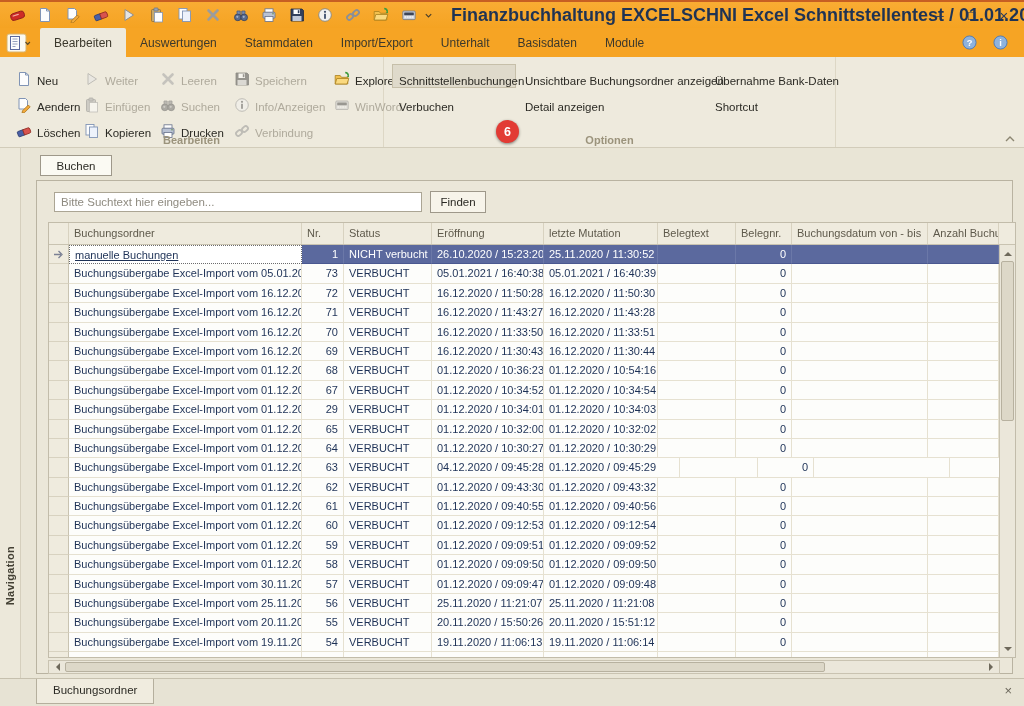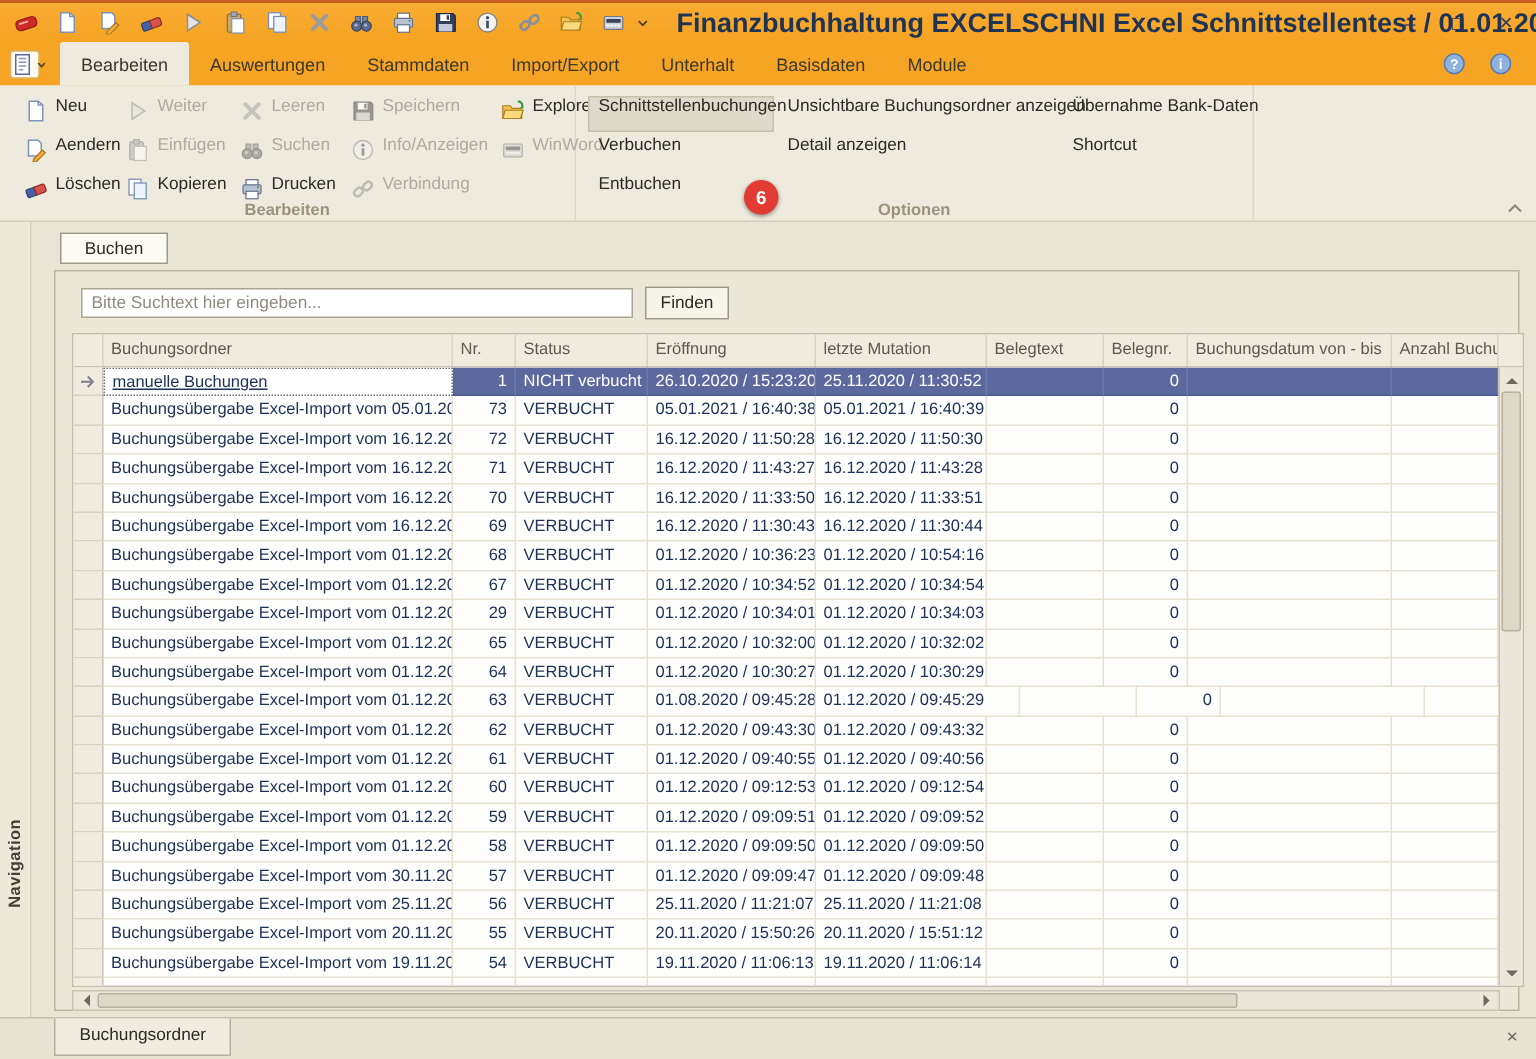--- a/index.html
+++ b/index.html
@@ -46,21 +46,21 @@
   .ribbon-group.g1{width:452px;}
   .rg-label{position:absolute;left:0;right:0;bottom:1px;text-align:center;font-size:11px;font-weight:bold;color:#9B937C;}
   .rg-cols{display:flex;align-items:flex-start;}
   .rg-col{display:flex;flex-direction:column;margin-right:2px;}
   .g0 .rg-col:nth-child(1){min-width:66px}
   .g0 .rg-col:nth-child(2){min-width:74px}
   .g0 .rg-col:nth-child(3){min-width:72px}
   .g0 .rg-col:nth-child(4){min-width:98px}
   .g1 .rg-col:nth-child(1){min-width:124px}
   .g1 .rg-col:nth-child(2){min-width:188px}
-  .rbtn{display:flex;align-items:flex-start;height:22px;margin-bottom:2px;padding:0 6px;
+  .rbtn{display:flex;align-items:flex-end;height:22px;margin-bottom:2px;padding:0 6px;
     border:1px solid transparent;font-size:11.5px;color:#2B2A24;cursor:default;white-space:nowrap;}
   .rbtn .rico{width:17px;height:17px;margin-right:5px;display:inline-flex;align-items:center;justify-content:center;flex:none;}
   .rbtn.disabled{color:#AFAA9C;}
   .rbtn.disabled .rico{filter:grayscale(1) opacity(.5);}
   .rbtn.highlight{background:#DFDACB;border-color:#C6BFA9;}
   .badge{
     position:absolute;left:496px;top:63px;width:23px;height:23px;border-radius:50%;
     background:#E23B34;color:#fff;font-weight:bold;font-size:12.5px;
     display:flex;align-items:center;justify-content:center;
     box-shadow:0 1px 3px rgba(0,0,0,.45);z-index:6;
@@ -463,23 +463,20 @@
       </div>
       <div class="ribbon-group g1">
         <div class="rg-cols">
           <div class="rg-col">
             <div class="rbtn highlight">
               <span>Schnittstellenbuchungen</span>
             </div>
             <div class="rbtn">
               <span>Verbuchen</span>
             </div>
-            <div class="rbtn">
-              <span>Entbuchen</span>
-            </div>
           </div>
           <div class="rg-col">
             <div class="rbtn">
               <span>Unsichtbare Buchungsordner anzeigen</span>
             </div>
             <div class="rbtn">
               <span>Detail anzeigen</span>
             </div>
           </div>
           <div class="rg-col">
@@ -661,21 +658,21 @@
           <div class="td" style="width: 78px;"></div>
           <div class="td right" style="width: 56px;">0</div>
           <div class="td" style="width: 136px;"></div>
           <div class="td" style="width: 71px;"></div>
         </div>
         <div class="tr">
           <div class="td sel-col"></div>
           <div class="td" style="width: 233px;">Buchungsübergabe Excel-Import vom 01.12.2020</div>
           <div class="td right" style="width: 42px;">63</div>
           <div class="td" style="width: 88px;">VERBUCHT</div>
-          <div class="td" style="width: 112px;">01.08.2020 / 09:45:28</div>
+          <div class="td" style="width: 112px;">04.12.2020 / 09:45:28</div>
           <div class="td" style="width: 136px;">01.12.2020 / 09:45:29</div>
           <div class="td" style="width: 78px;"></div>
           <div class="td right" style="width: 56px;">0</div>
           <div class="td" style="width: 136px;"></div>
           <div class="td" style="width: 71px;"></div>
         </div>
         <div class="tr">
           <div class="td sel-col"></div>
           <div class="td" style="width: 233px;">Buchungsübergabe Excel-Import vom 01.12.2020</div>
           <div class="td right" style="width: 42px;">62</div>

